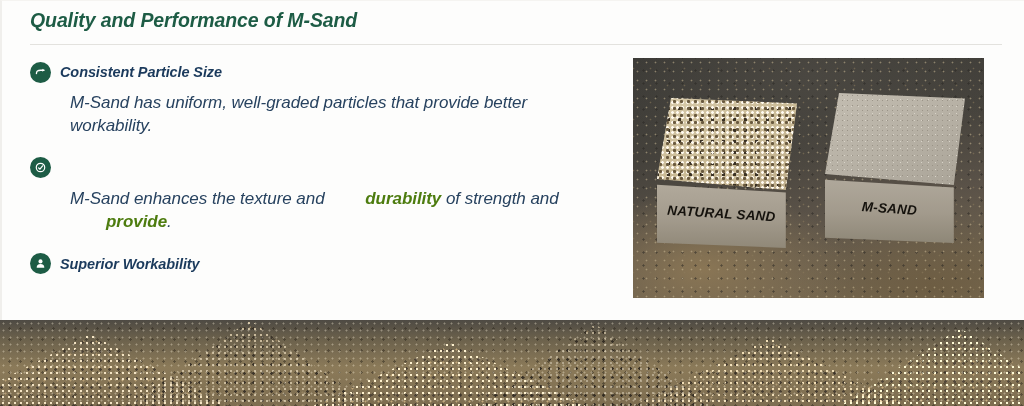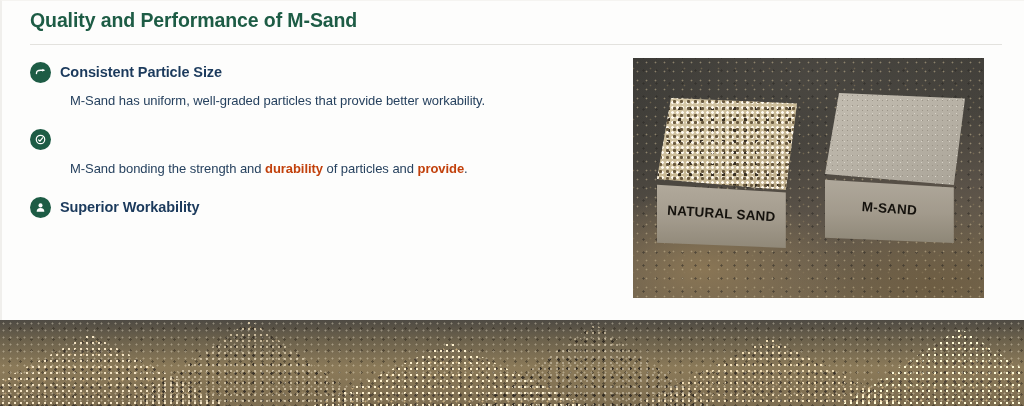--- a/index.html
+++ b/index.html
@@ -20,20 +20,21 @@
 
   
   .card {
     position: absolute;
     left: 0; top: 0;
     width: 1024px;
     height: 320px;
     background: #fdfdfc;
     border-left: 2px solid #f0efec;
     border-top: 1px solid #f5f4f1;
+    font-style: italic;
   }
 
   .card-title {
     position: absolute;
     left: 28px;
     top: 8px;
     font-size: 19.5px;
     font-weight: bold;
     color: #1d5c45;
     letter-spacing: -0.1px;
@@ -80,26 +81,26 @@
   .feature-title {
     font-size: 14.5px;
     font-weight: bold;
     color: #1b3a5c;
     letter-spacing: -0.1px;
     white-space: nowrap;
   }
 
   .feature-desc {
     margin: 9px 0 0 40px;
-    font-size: 13px;
+    font-size: 17px;
     color: #27425f;
     line-height: 1.35;
     letter-spacing: -0.05px;
   }
-  .feature-desc b { font-weight: bold; color: #c2410c; }
+  .feature-desc b { font-weight: bold; color: #4d7c0f; margin-left: 36px; }
 
   
   .photo {
     position: absolute;
     left: 631px;
     top: 57px;
     width: 351px;
     height: 240px;
     overflow: hidden;
     background:
@@ -250,21 +251,21 @@
       <div class="feature">
         <div class="feature-head">
           <span class="badge">
             <svg width="13" height="13" viewBox="0 0 16 16">
               <circle cx="8" cy="8" r="5.2" fill="none" stroke="#ffffff" stroke-width="1.5"></circle>
               <path d="M5.6 8.4 L7.3 10.1 L10.6 5.9" fill="none" stroke="#ffffff" stroke-width="1.5" stroke-linecap="round" stroke-linejoin="round"></path>
             </svg>
           </span>
         </div>
         <div class="feature-desc">
-          <span>M-Sand bonding the strength and </span><b>durability</b><span> of particles and </span><b>provide</b><span>.</span>
+          <span>M-Sand enhances the texture and </span><b>durability</b><span> of strength and </span><b>provide</b><span>.</span>
         </div>
       </div>
 
       <div class="feature">
         <div class="feature-head">
           <span class="badge">
             <svg width="13" height="13" viewBox="0 0 16 16">
               <circle cx="8" cy="5.4" r="2.5" fill="#ffffff"></circle>
               <path d="M3.3 13.2 Q3.3 8.6 8 8.6 Q12.7 8.6 12.7 13.2 Z" fill="#ffffff"></path>
             </svg>

